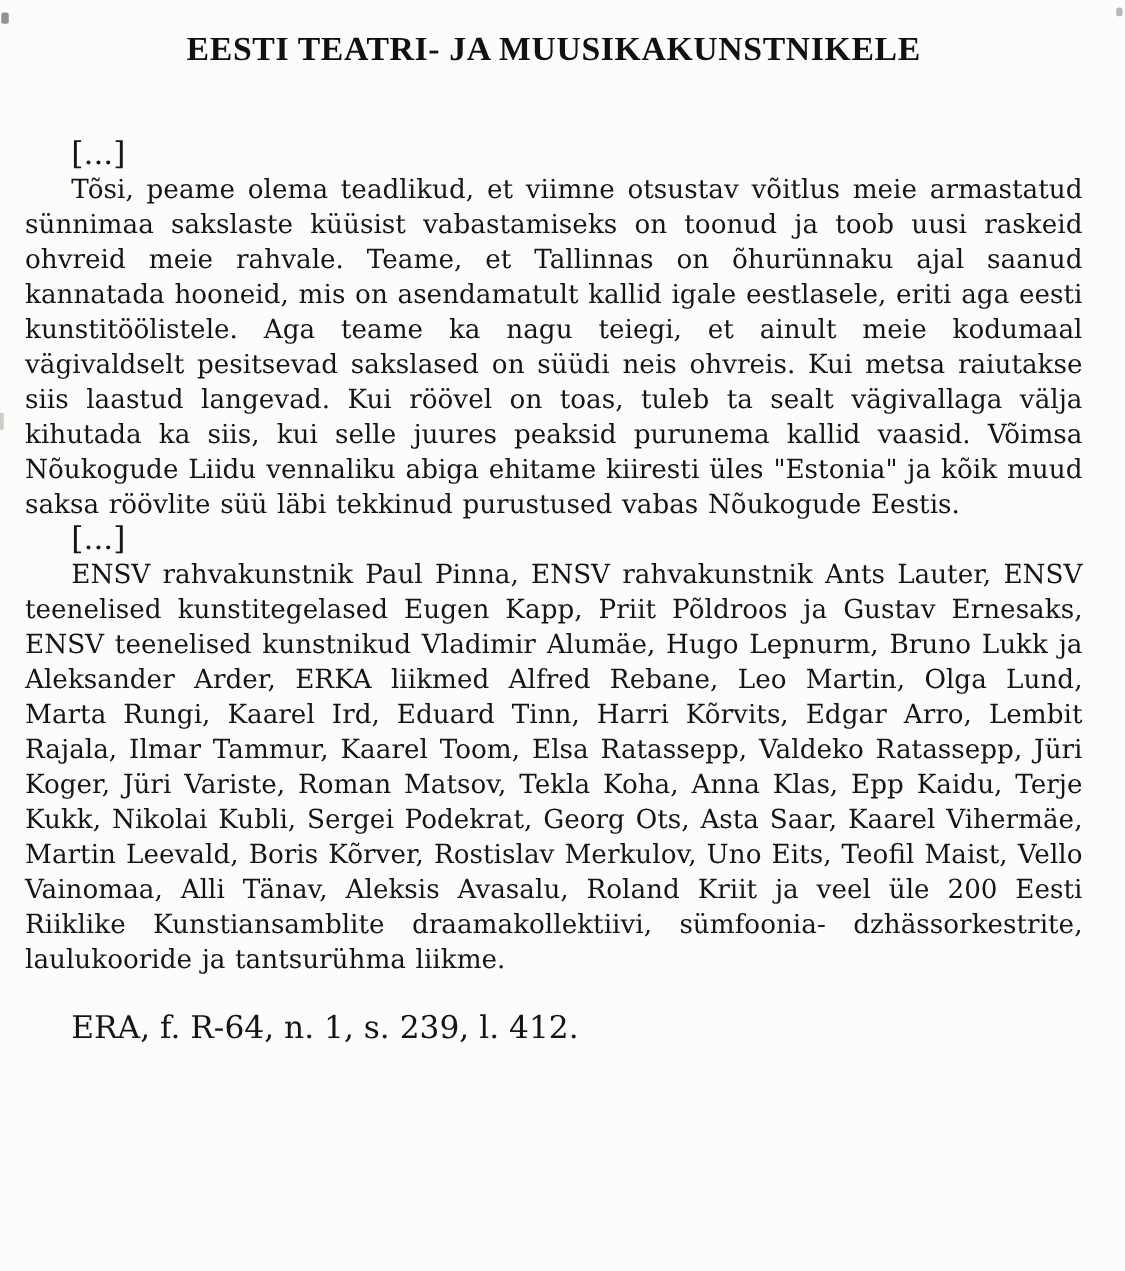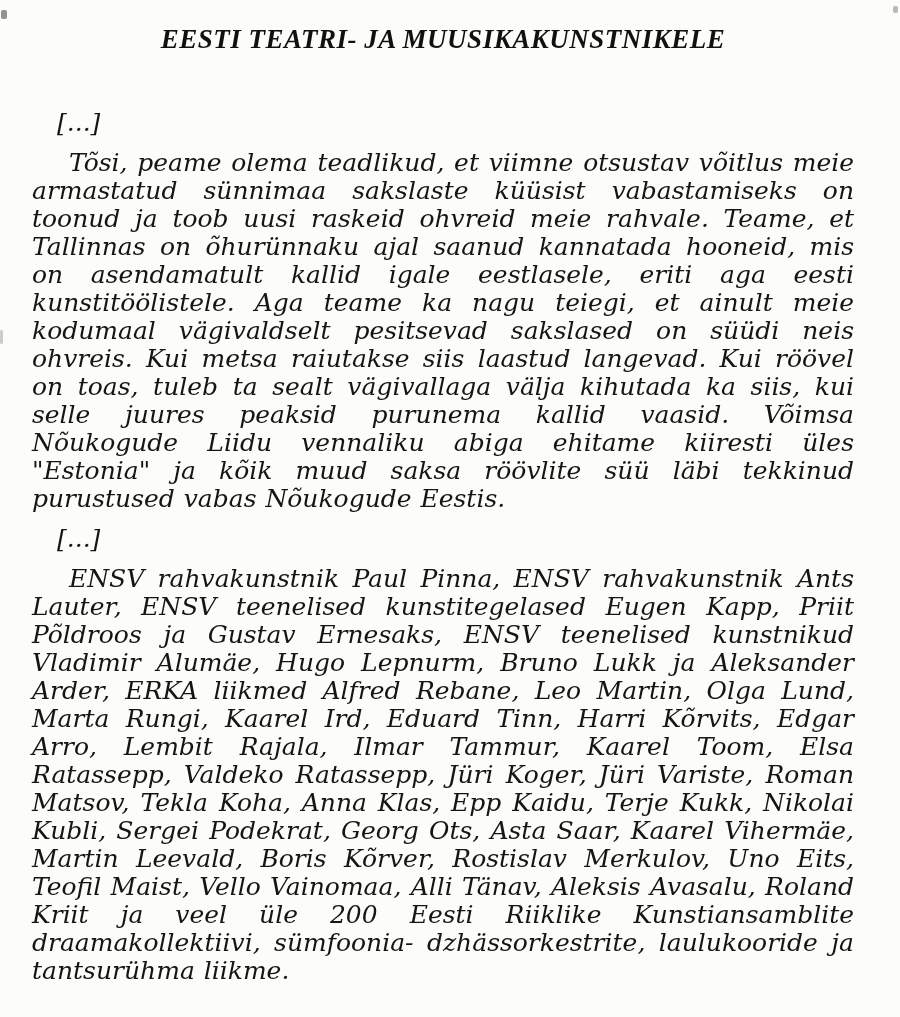--- a/index.html
+++ b/index.html
@@ -10,43 +10,42 @@
   .page {
     position: relative;
     width: 900px;
     height: 1017px;
     box-sizing: border-box;
     background: #fcfcfa;
     color: #161514;
     font-family: "DejaVu Serif", "Liberation Serif", serif;
     padding: 24px 34px 0 20px;
     overflow: hidden;
-    font-style: italic;
   }
   .doc-title {
     margin: 0;
     text-align: center;
     font-family: "Liberation Serif", serif;
     font-weight: bold;
     font-size: 27px;
     letter-spacing: 0.5px;
     color: #121110;
   }
   .omission {
     margin: 0;
     font-size: 25px;
     line-height: 28px;
     text-indent: 37px;
   }
   .omission.first {
     margin-top: 54px;
   }
   .body-par {
-    margin: 12px;
-    font-size: 25px;
+    margin: 0;
+    font-size: 21px;
     line-height: 28px;
     text-align: justify;
     text-indent: 37px;
     word-spacing: 1px;
   }
   .footer-block {
     margin-top: 12px;
     padding-left: 37px;
     font-size: 25px;
     line-height: 29px;
@@ -81,15 +80,16 @@
 
   <p class="omission first">[...]</p>
 
   <p class="body-par">Tõsi, peame olema teadlikud, et viimne otsustav võitlus meie armastatud sünnimaa sakslaste küüsist vabastamiseks on toonud ja toob uusi raskeid ohvreid meie rahvale. Teame, et Tallinnas on õhurünnaku ajal saanud kannatada hooneid, mis on asendamatult kallid igale eestlasele, eriti aga eesti kunstitöölistele. Aga teame ka nagu teiegi, et ainult meie kodumaal vägivaldselt pesitsevad sakslased on süüdi neis ohvreis. Kui metsa raiutakse siis laastud langevad. Kui röövel on toas, tuleb ta sealt vägivallaga välja kihutada ka siis, kui selle juures peaksid purunema kallid vaasid. Võimsa Nõukogude Liidu vennaliku abiga ehitame kiiresti üles "Estonia" ja kõik muud saksa röövlite süü läbi tekkinud purustused vabas Nõukogude Eestis.</p>
 
   <p class="omission">[...]</p>
 
   <p class="body-par">ENSV rahvakunstnik Paul Pinna, ENSV rahvakunstnik Ants Lauter, ENSV teenelised kunstitegelased Eugen Kapp, Priit Põldroos ja Gustav Ernesaks, ENSV teenelised kunstnikud Vladimir Alumäe, Hugo Lepnurm, Bruno Lukk ja Aleksander Arder, ERKA liikmed Alfred Rebane, Leo Martin, Olga Lund, Marta Rungi, Kaarel Ird, Eduard Tinn, Harri Kõrvits, Edgar Arro, Lembit Rajala, Ilmar Tammur, Kaarel Toom, Elsa Ratassepp, Valdeko Ratassepp, Jüri Koger, Jüri Variste, Roman Matsov, Tekla Koha, Anna Klas, Epp Kaidu, Terje Kukk, Nikolai Kubli, Sergei Podekrat, Georg Ots, Asta Saar, Kaarel Vihermäe, Martin Leevald, Boris Kõrver, Rostislav Merkulov, Uno Eits, Teofil Maist, Vello Vainomaa, Alli Tänav, Aleksis Avasalu, Roland Kriit ja veel üle 200 Eesti Riiklike Kunstiansamblite draamakollektiivi, sümfoonia- dzhässorkestrite, laulukooride ja tantsurühma liikme.</p>
 
   <div class="footer-block">
+    <p class="archive-line">ERA, f. R-64, n. 1, s. 239, l. 412.</p>
   </div>
 
 </div>
 
 </body></html>

